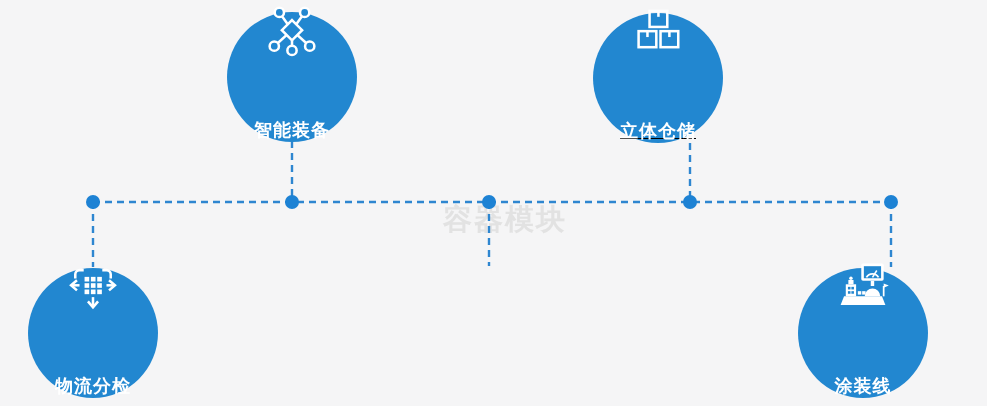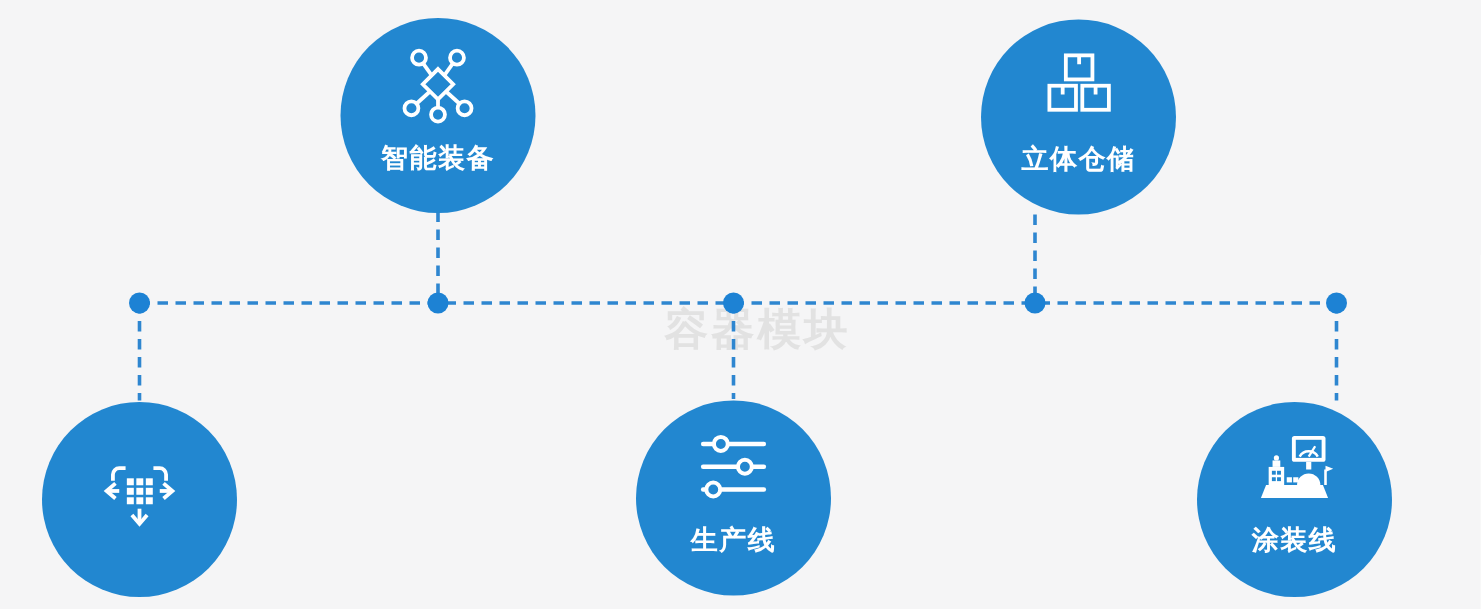--- a/index.html
+++ b/index.html
@@ -18,32 +18,32 @@
   .connector { position:absolute; left:0; top:0; z-index:2; }
   .dash {
     stroke: var(--color-line, #2e86d0);
     stroke-width:2.4; stroke-dasharray:7 5; fill:none;
   }
   .dot { fill: var(--color-dot, #1d82d4); }
   .node { position:absolute; width:130px; height:130px; z-index:3; }
   .circle {
     width:130px; height:130px; border-radius:50%;
     background: var(--color-accent, #2287d0);
-    display:flex; flex-direction:column; align-items:center; justify-content:center;
+    display:flex; flex-direction:column; align-items:center; justify-content:space-between;
   }
   .icon { margin-top:-8px; display:block; }
   .node-label {
     margin-top:9px; color: var(--color-label, #ffffff);
     font-size:18px; font-weight:bold; letter-spacing:1px; white-space:nowrap;
   }
   .ic-stroke { stroke:#fff; fill:none; }
   .ic-fill { fill:#fff; stroke:none; }
   .ic-accent { fill: var(--color-accent, #2287d0); }
   .node-1 { left:227px; top:12px; }
-  .node-2 { left:654px; top:13px; }
+  .node-2 { left:593px; top:13px;text-decoration:underline; }
   .node-3 { left:28px;  top:268px; }
   .node-4 { left:424px; top:267px; }
   .node-5 { left:798px; top:268px; }
 </style>
 </head>
 <body>
 
 <div class="canvas">
 
   <div class="watermark">容器模块</div>
@@ -119,40 +119,24 @@
           <path d="M21,12 h-5 a5,5 0 0 0 -5,5 v5"></path>
           <path d="M43,12 h5 a5,5 0 0 1 5,5 v5"></path>
           <line x1="7" y1="30" x2="16" y2="30"></line>
           <polyline points="13,24 6,30 13,36"></polyline>
           <line x1="48" y1="30" x2="57" y2="30"></line>
           <polyline points="51,24 58,30 51,36"></polyline>
           <line x1="32" y1="44" x2="32" y2="55"></line>
           <polyline points="26,49 32,56 38,49"></polyline>
         </g>
       </svg>
+      <span class="node-label">物流分检</span>
     </div>
   </div>
 
-  <div class="node node-4">
-    <div class="circle">
-      <svg class="icon" width="54" height="54" viewBox="0 0 64 64">
-        <g class="ic-stroke" stroke-width="3.5" stroke-linecap="round">
-          <line x1="8" y1="13" x2="56" y2="13"></line>
-          <line x1="8" y1="31" x2="56" y2="31"></line>
-          <line x1="8" y1="49" x2="56" y2="49"></line>
-        </g>
-        <g class="ic-accent" stroke="#fff" stroke-width="3.2">
-          <circle cx="22" cy="13" r="5.5"></circle>
-          <circle cx="41" cy="31" r="5.5"></circle>
-          <circle cx="16" cy="49" r="5.5"></circle>
-        </g>
-      </svg>
-      <span class="node-label">生产线</span>
-    </div>
-  </div>
 
   <div class="node node-5">
     <div class="circle">
       <svg class="icon" width="62" height="52" viewBox="0 0 72 60">
         <rect x="34" y="4" width="26" height="20" rx="2" class="ic-fill"></rect>
         <rect x="37" y="7" width="20" height="14" class="ic-accent"></rect>
         <path d="M40,20 A8 8 0 0 1 54,20" stroke="#fff" stroke-width="2" fill="none"></path>
         <line x1="47" y1="20" x2="52" y2="12" stroke="#fff" stroke-width="1.8"></line>
         <rect x="45" y="24" width="4" height="6" class="ic-fill"></rect>
         <path d="M38,42 a9,9 0 0 1 18,0 z" class="ic-fill"></path>

